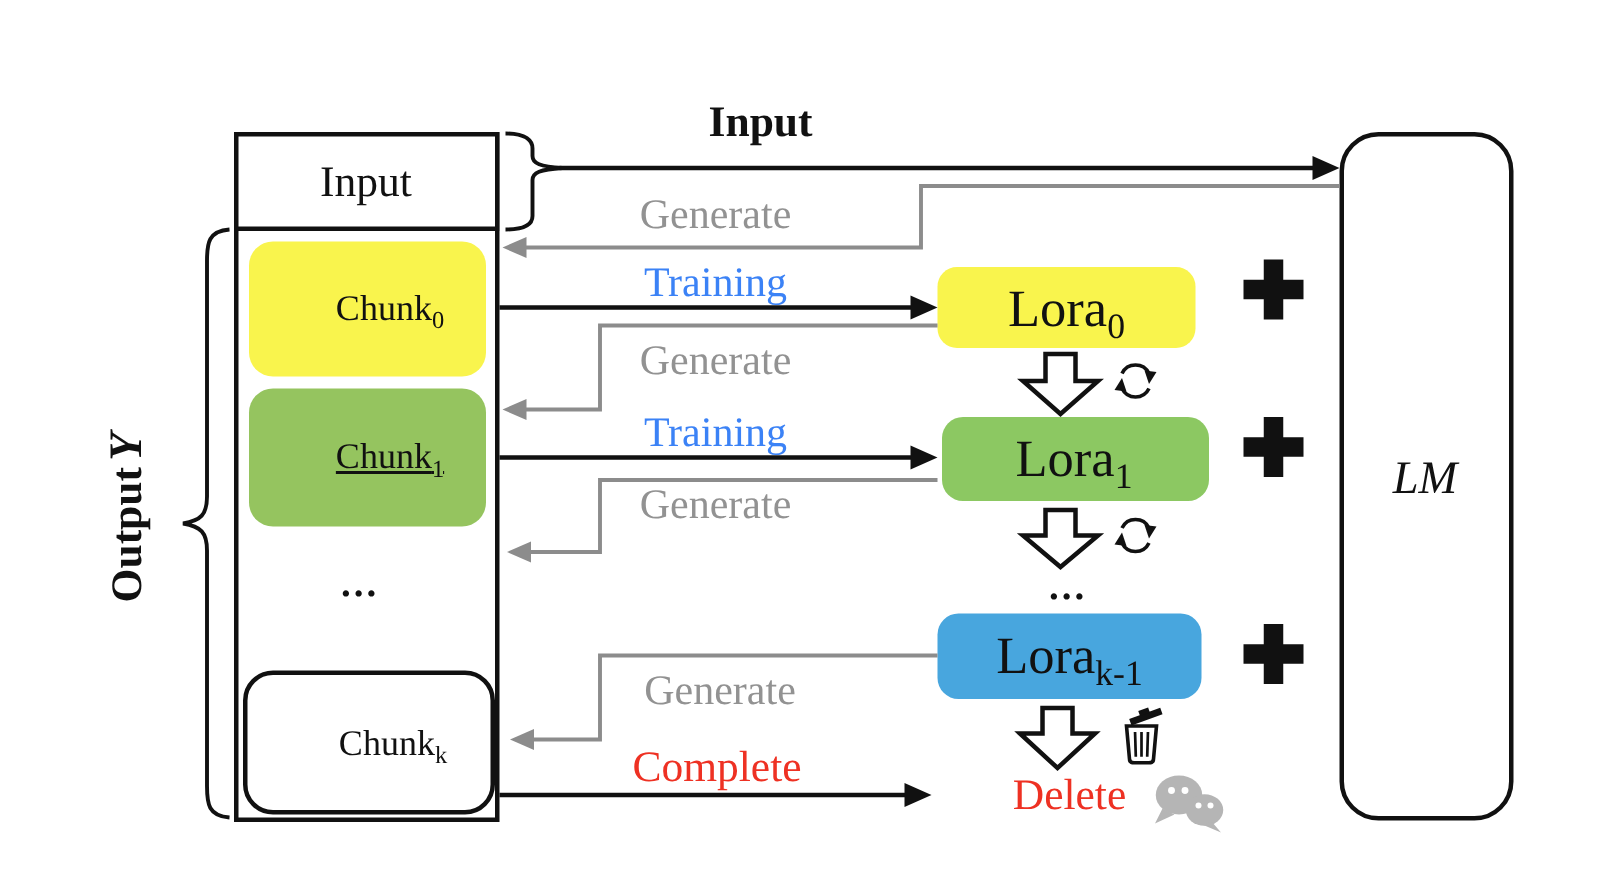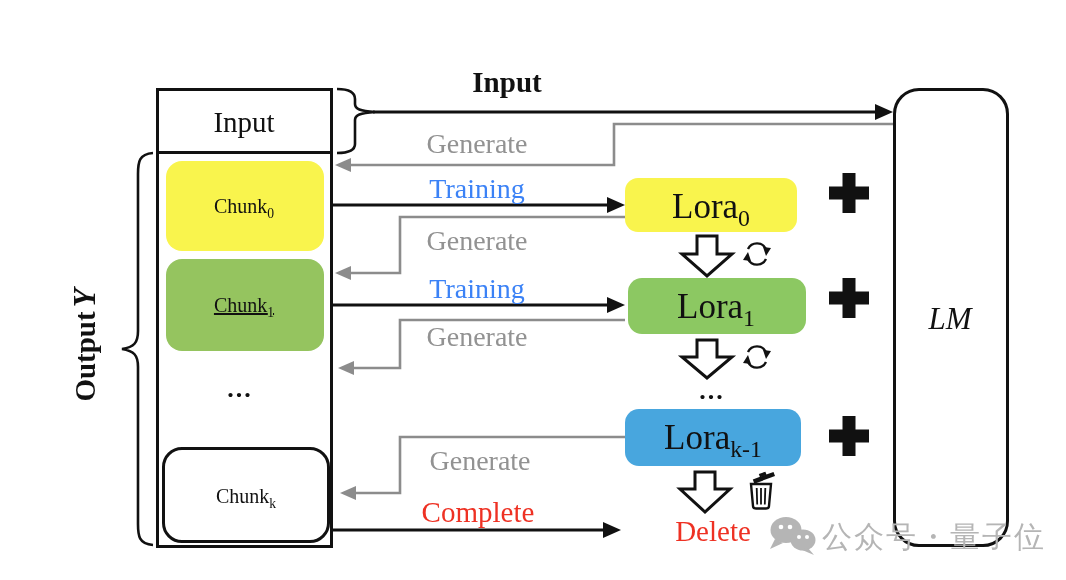--- a/index.html
+++ b/index.html
@@ -14,21 +14,21 @@
   .prefix-box{left:156px;top:88px;width:177px;height:66px;border:3px solid #111;background:#fff;}
   .chunk0{left:166px;top:161px;width:158px;height:90px;border-radius:16px;background:#F9F44D;}
   .chunk1{left:166px;top:259px;width:158px;height:92px;border-radius:16px;background:#95C45F;}
   .chunkk{left:162px;top:447px;width:168px;height:96px;border-radius:20px;background:#fff;border:3px solid #111;}
   .lora0{left:625px;top:178px;width:172px;height:54px;border-radius:13px;background:#F9F44D;}
   .lora1{left:628px;top:278px;width:178px;height:56px;border-radius:14px;background:#8CC862;}
   .lorak{left:625px;top:409px;width:176px;height:57px;border-radius:14px;background:#48A6DE;}
   .lm-box{left:893px;top:88px;width:116px;height:459px;border:3px solid #111;border-radius:26px;background:#fff;}
   
   .t-prefix{left:244px;top:122px;font-size:29px;}
-  .t-chunk{font-size:20px;}
+  .t-chunk{font-size:24px;margin-left:16px;}
   .t-lora{font-size:35px;}
   .t-lm{left:950px;top:318px;font-size:31px;font-style:italic;}
   .t-input{left:507px;top:82px;font-size:29px;font-weight:bold;text-align:center;}
   .t-train{font-size:28px;color:#3b82f6;}
   .t-gen{font-size:28px;color:#929292;}
   .t-red{font-size:29px;color:#EE3123;}
   .t-dots{font-size:26px;font-weight:bold;letter-spacing:2px;}
   .t-output{left:84px;top:345px;font-size:29px;font-weight:bold;
             transform:translate(-50%,-50%) rotate(-90deg);}
   .script-y{font-style:italic;font-size:31px;padding-left:4px;}
@@ -154,14 +154,13 @@
   <div class="lbl t-red" style="left:478px;top:512px;">Complete</div>
   <div class="lbl t-red" style="left:713px;top:531px;">Delete</div>
 
   <div class="lbl t-lora" style="left:711px;top:206px;"><span>Lora</span><sub>0</sub></div>
   <div class="lbl t-lora" style="left:716px;top:306px;"><span>Lora</span><sub>1</sub></div>
   <div class="lbl t-dots" style="left:712px;top:391px;">...</div>
   <div class="lbl t-lora" style="left:713px;top:437px;"><span>Lora</span><sub>k-1</sub></div>
 
   <div class="lbl t-lm">LM</div>
 
-  <div class="t-watermark">公众号・量子位</div>
 </div>
 
 </body></html>

